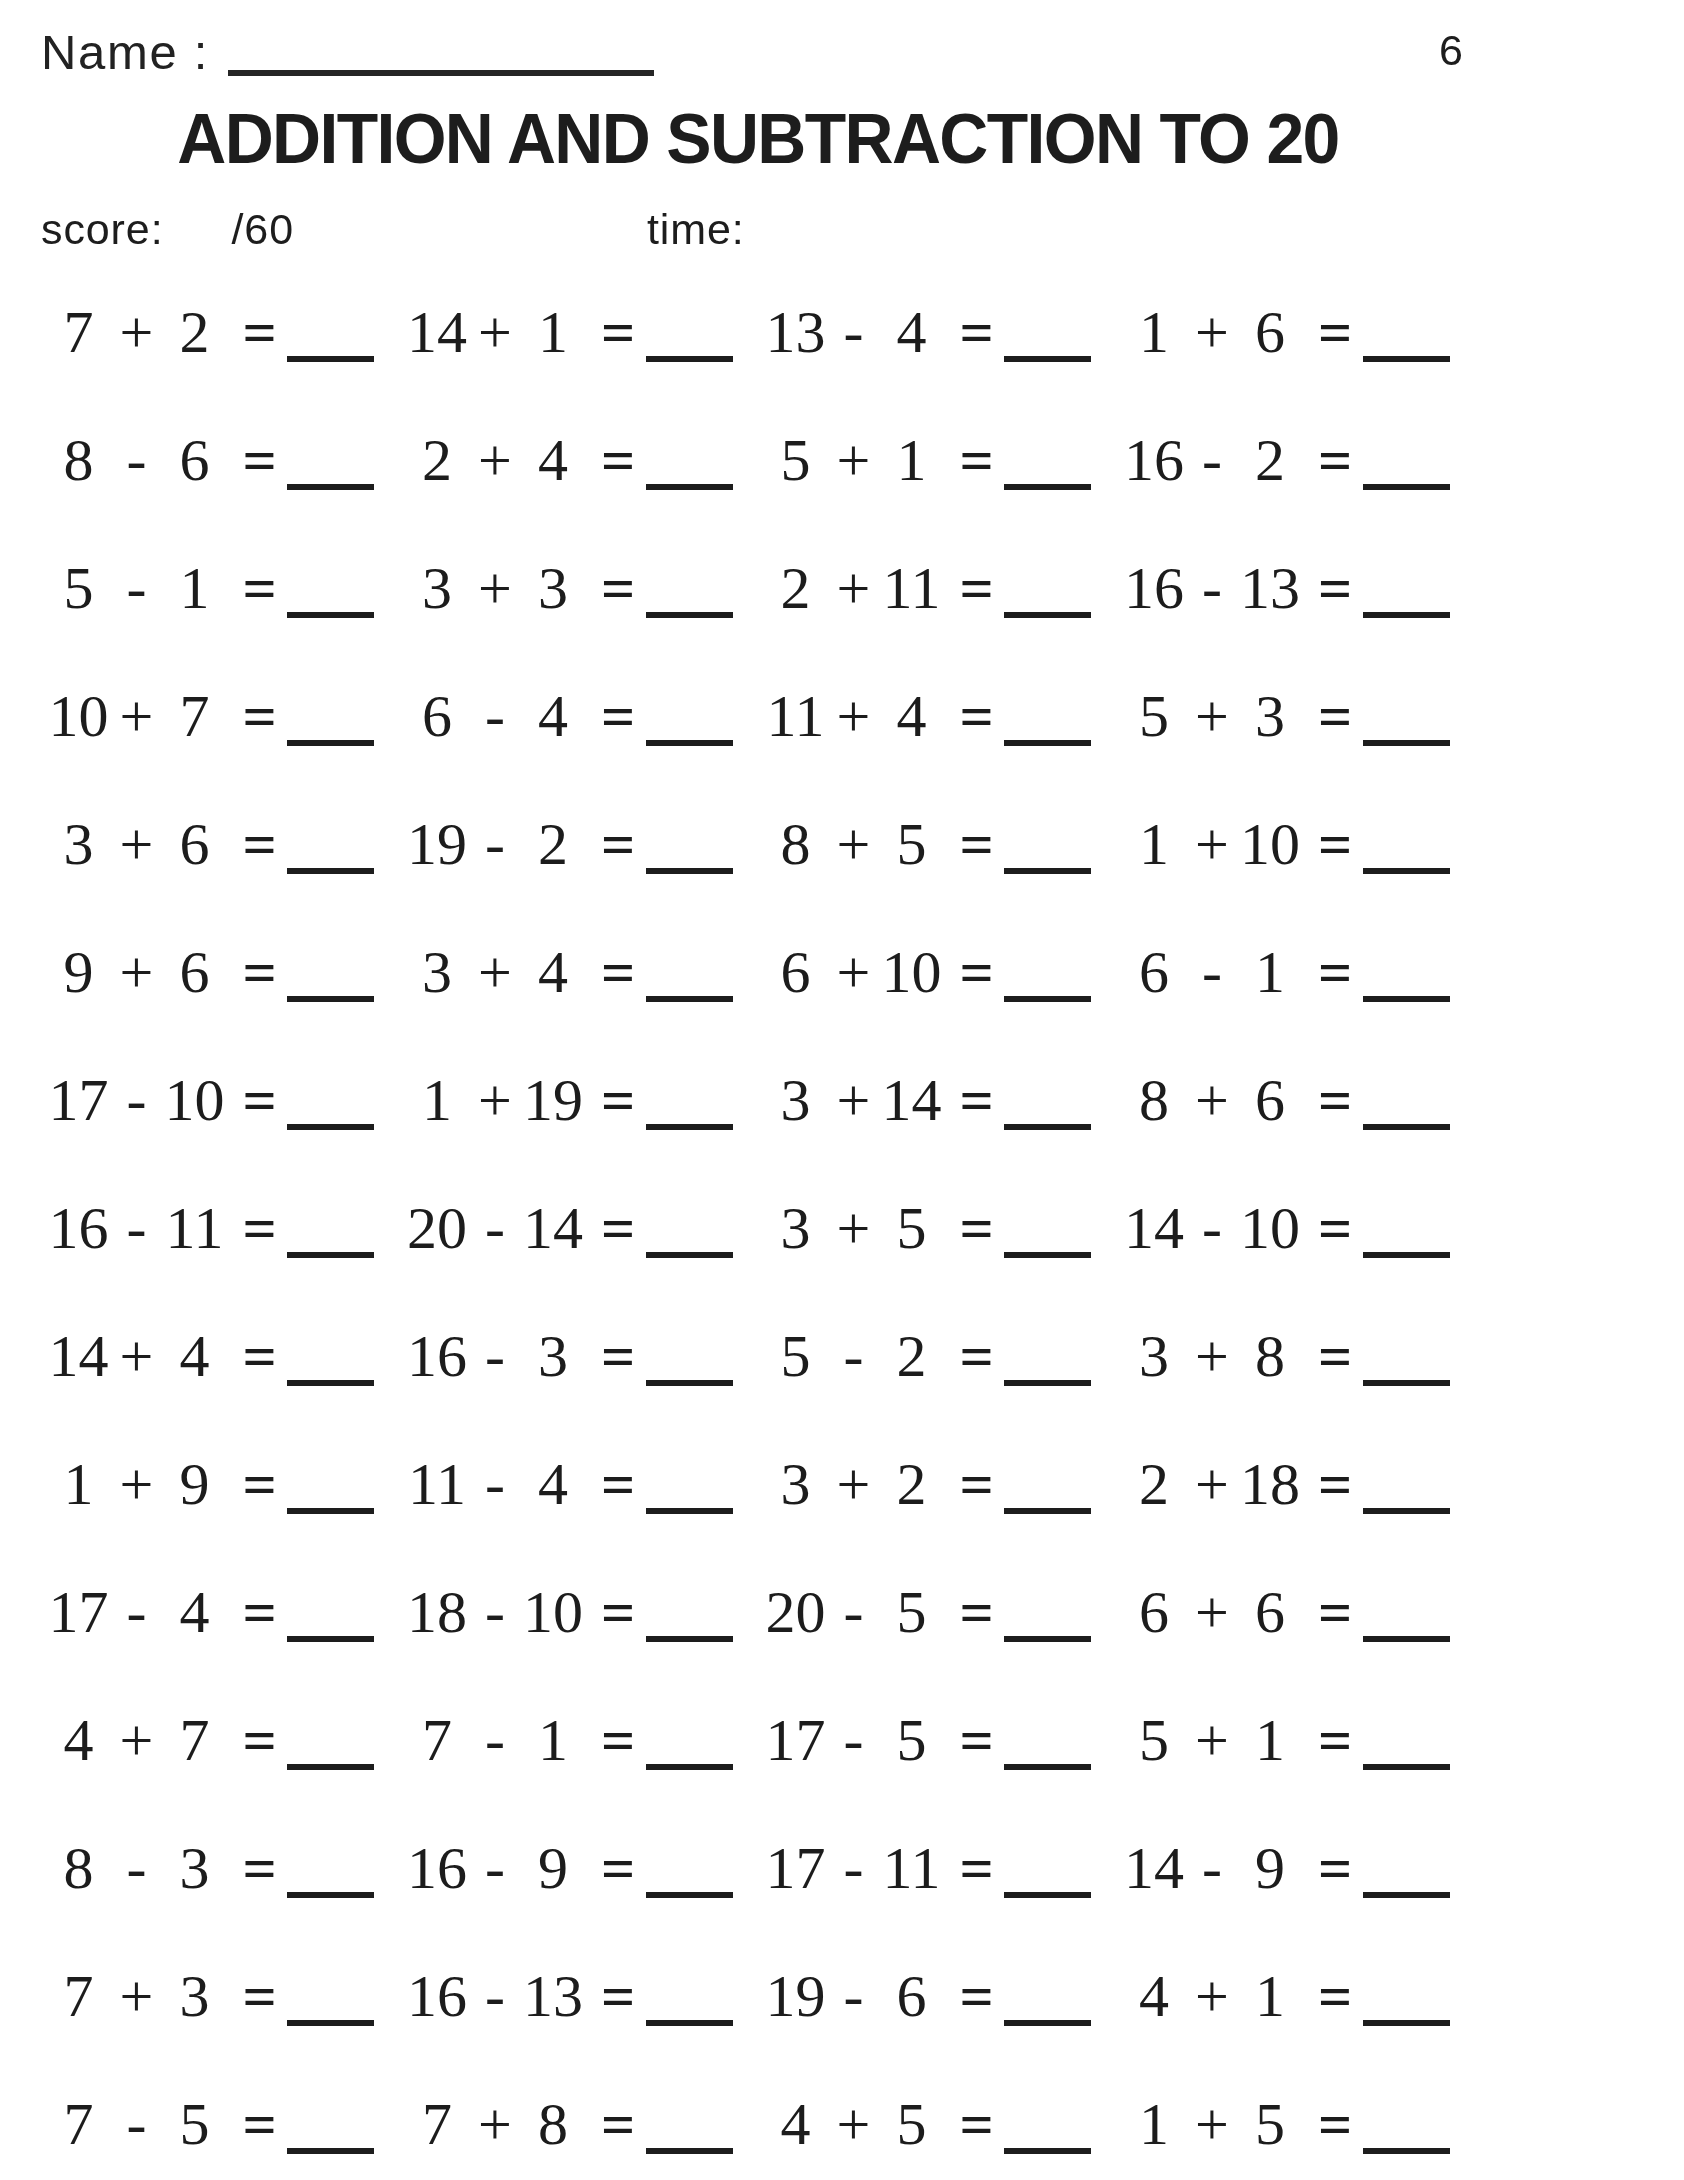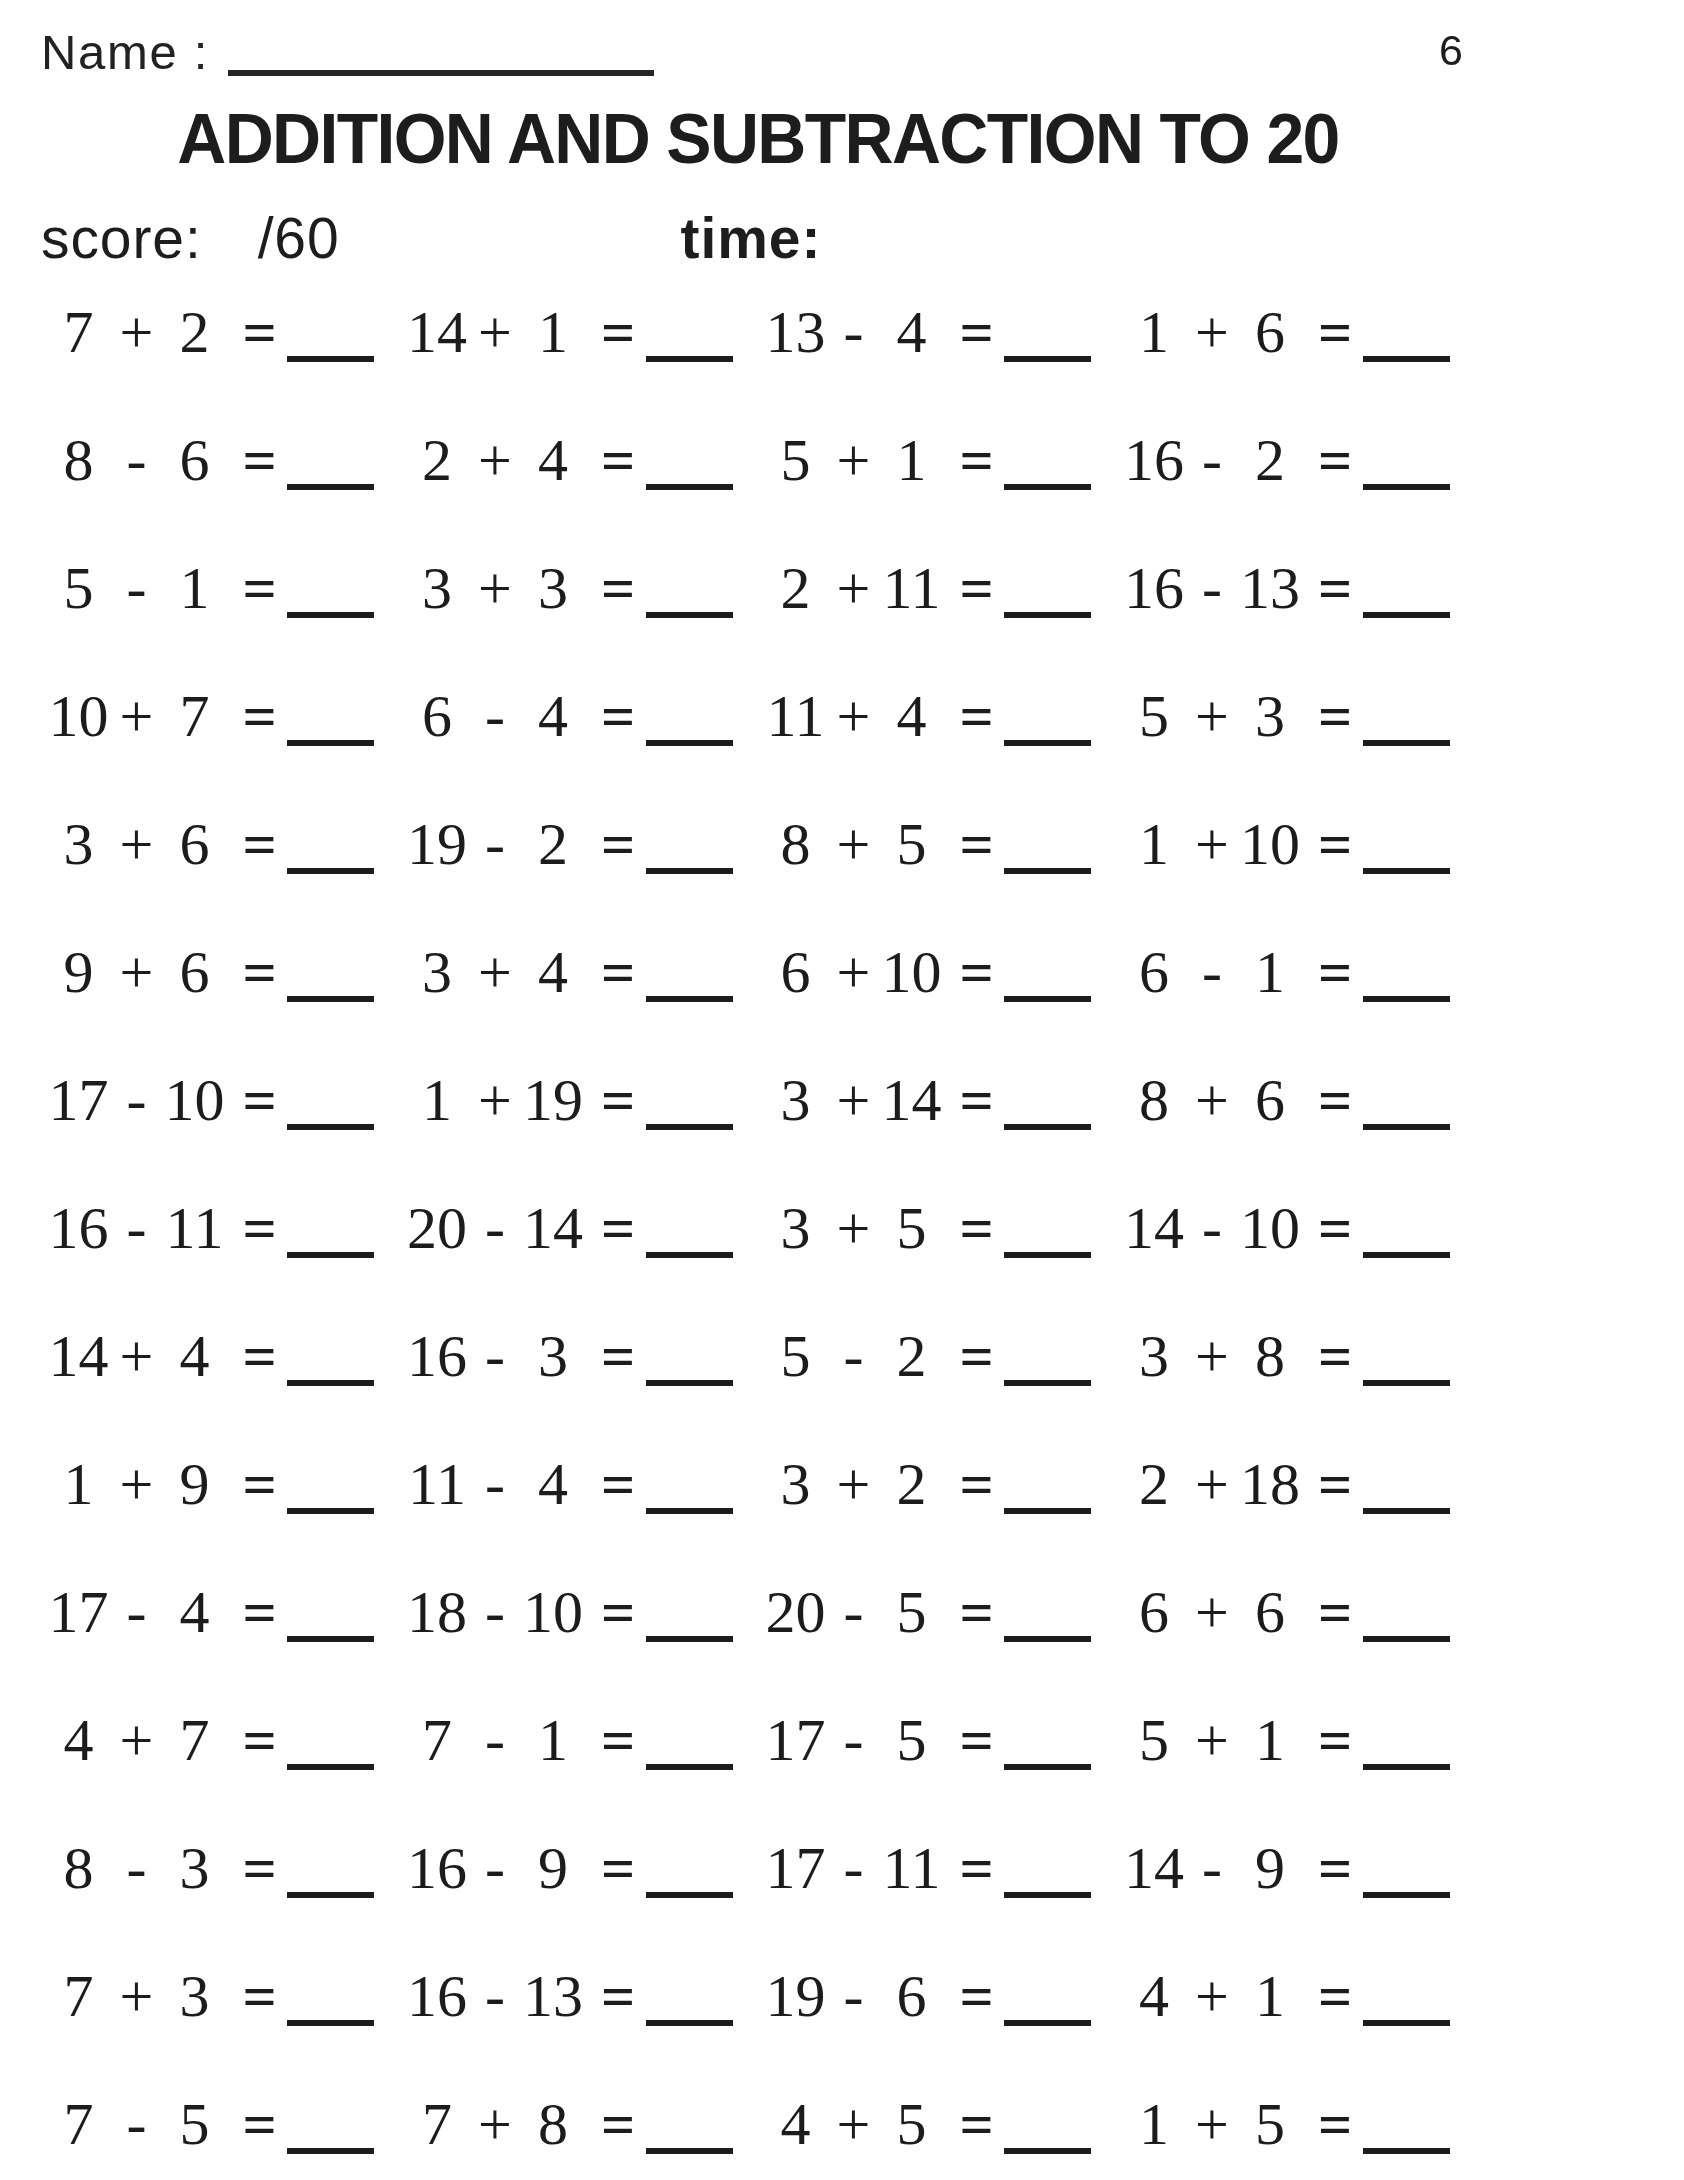--- a/index.html
+++ b/index.html
@@ -52,27 +52,28 @@
     font-weight: bold;
     letter-spacing: -1.7px;
     transform: scaleX(0.97);
     transform-origin: center;
     margin-top: 5.1px;
     white-space: nowrap;
   }
   .score-row {
     display: flex;
     align-items: baseline;
-    font-size: 57px;
+    font-size: 43px;
     letter-spacing: 0.9px;
     margin-top: 31px;
     height: 51px;
+    gap: 12px;
   }
   .score-total { margin-left: 56px; }
-  .time-label  { margin-left: 341px; font-weight: bold; }
+  .time-label  { margin-left: 341px; }
   
   .grid {
     display: grid;
     grid-template-columns: repeat(4, 1fr);
     grid-auto-rows: 128px;
     align-items: center;
     margin-top: 12px;
     font-family: "Liberation Serif", "DejaVu Serif", serif;
     font-size: 60px;
     color: #1c1c1c;

